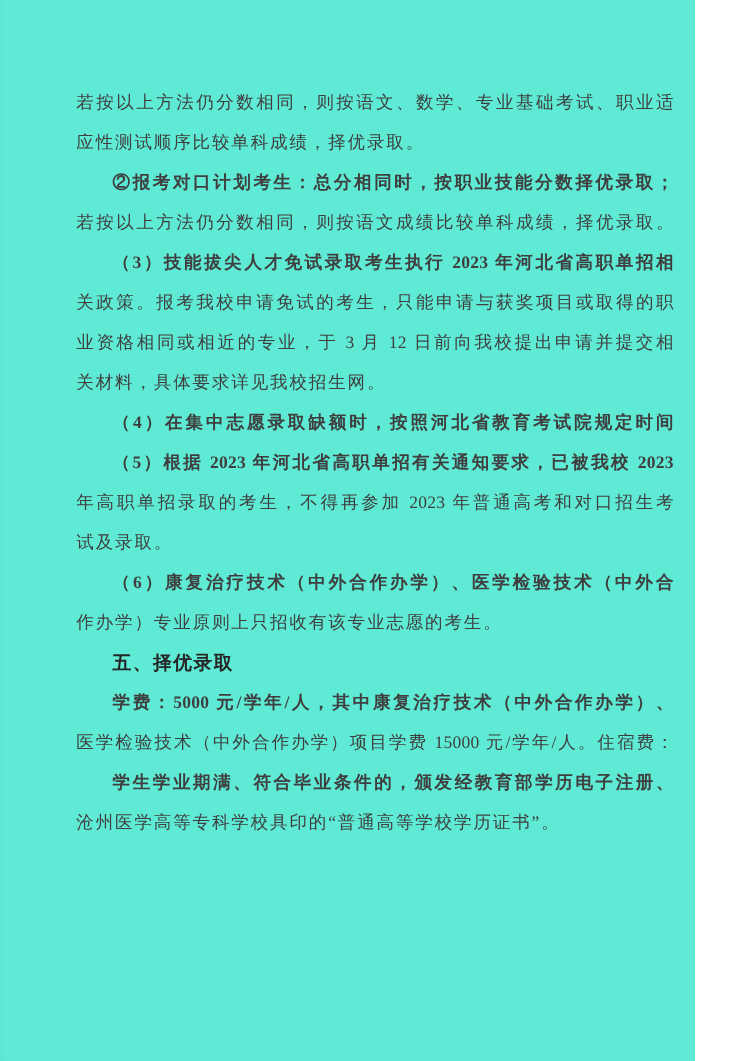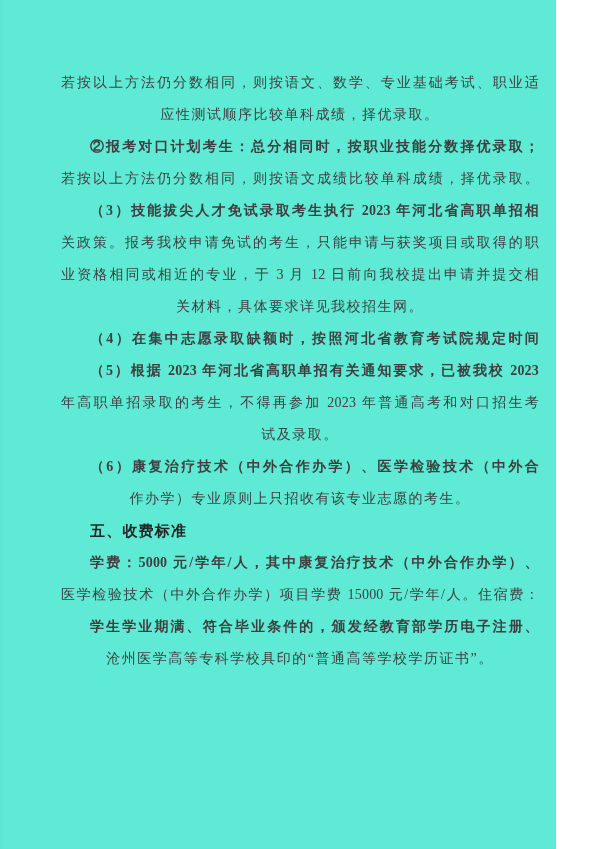--- a/index.html
+++ b/index.html
@@ -39,21 +39,21 @@
     overflow: hidden;
   }
   
   .fill {
     text-align: justify;
     text-align-last: justify;
     letter-spacing: 0.2px;
   }
   
   .end {
-    text-align: center;
+    text-align: left;
     letter-spacing: 1.5px;
   }
   
   .indent {
     text-indent: 29px;
     font-weight: bold;
   }
   .heading {
     font-weight: bold;
     color: #262626;
@@ -80,21 +80,21 @@
 
     <div class="line fill indent">（4）在集中志愿录取缺额时，按照河北省教育考试院规定时间</div>
 
     <div class="line fill indent">（5）根据 2023 年河北省高职单招有关通知要求，已被我校 2023</div>
     <div class="line fill">年高职单招录取的考生，不得再参加 2023 年普通高考和对口招生考</div>
     <div class="line end">试及录取。</div>
 
     <div class="line fill indent">（6）康复治疗技术（中外合作办学）、医学检验技术（中外合</div>
     <div class="line end">作办学）专业原则上只招收有该专业志愿的考生。</div>
 
-    <div class="line heading indent">五、收费标准</div>
+    <div class="line heading indent">五、择优录取</div>
 
     <div class="line fill indent">学费：5000 元/学年/人，其中康复治疗技术（中外合作办学）、</div>
     <div class="line fill">医学检验技术（中外合作办学）项目学费 15000 元/学年/人。住宿费：</div>
 
 
     <div class="line fill indent">学生学业期满、符合毕业条件的，颁发经教育部学历电子注册、</div>
     <div class="line end">沧州医学高等专科学校具印的“普通高等学校学历证书”。</div>
 
   </div>
 </div>

